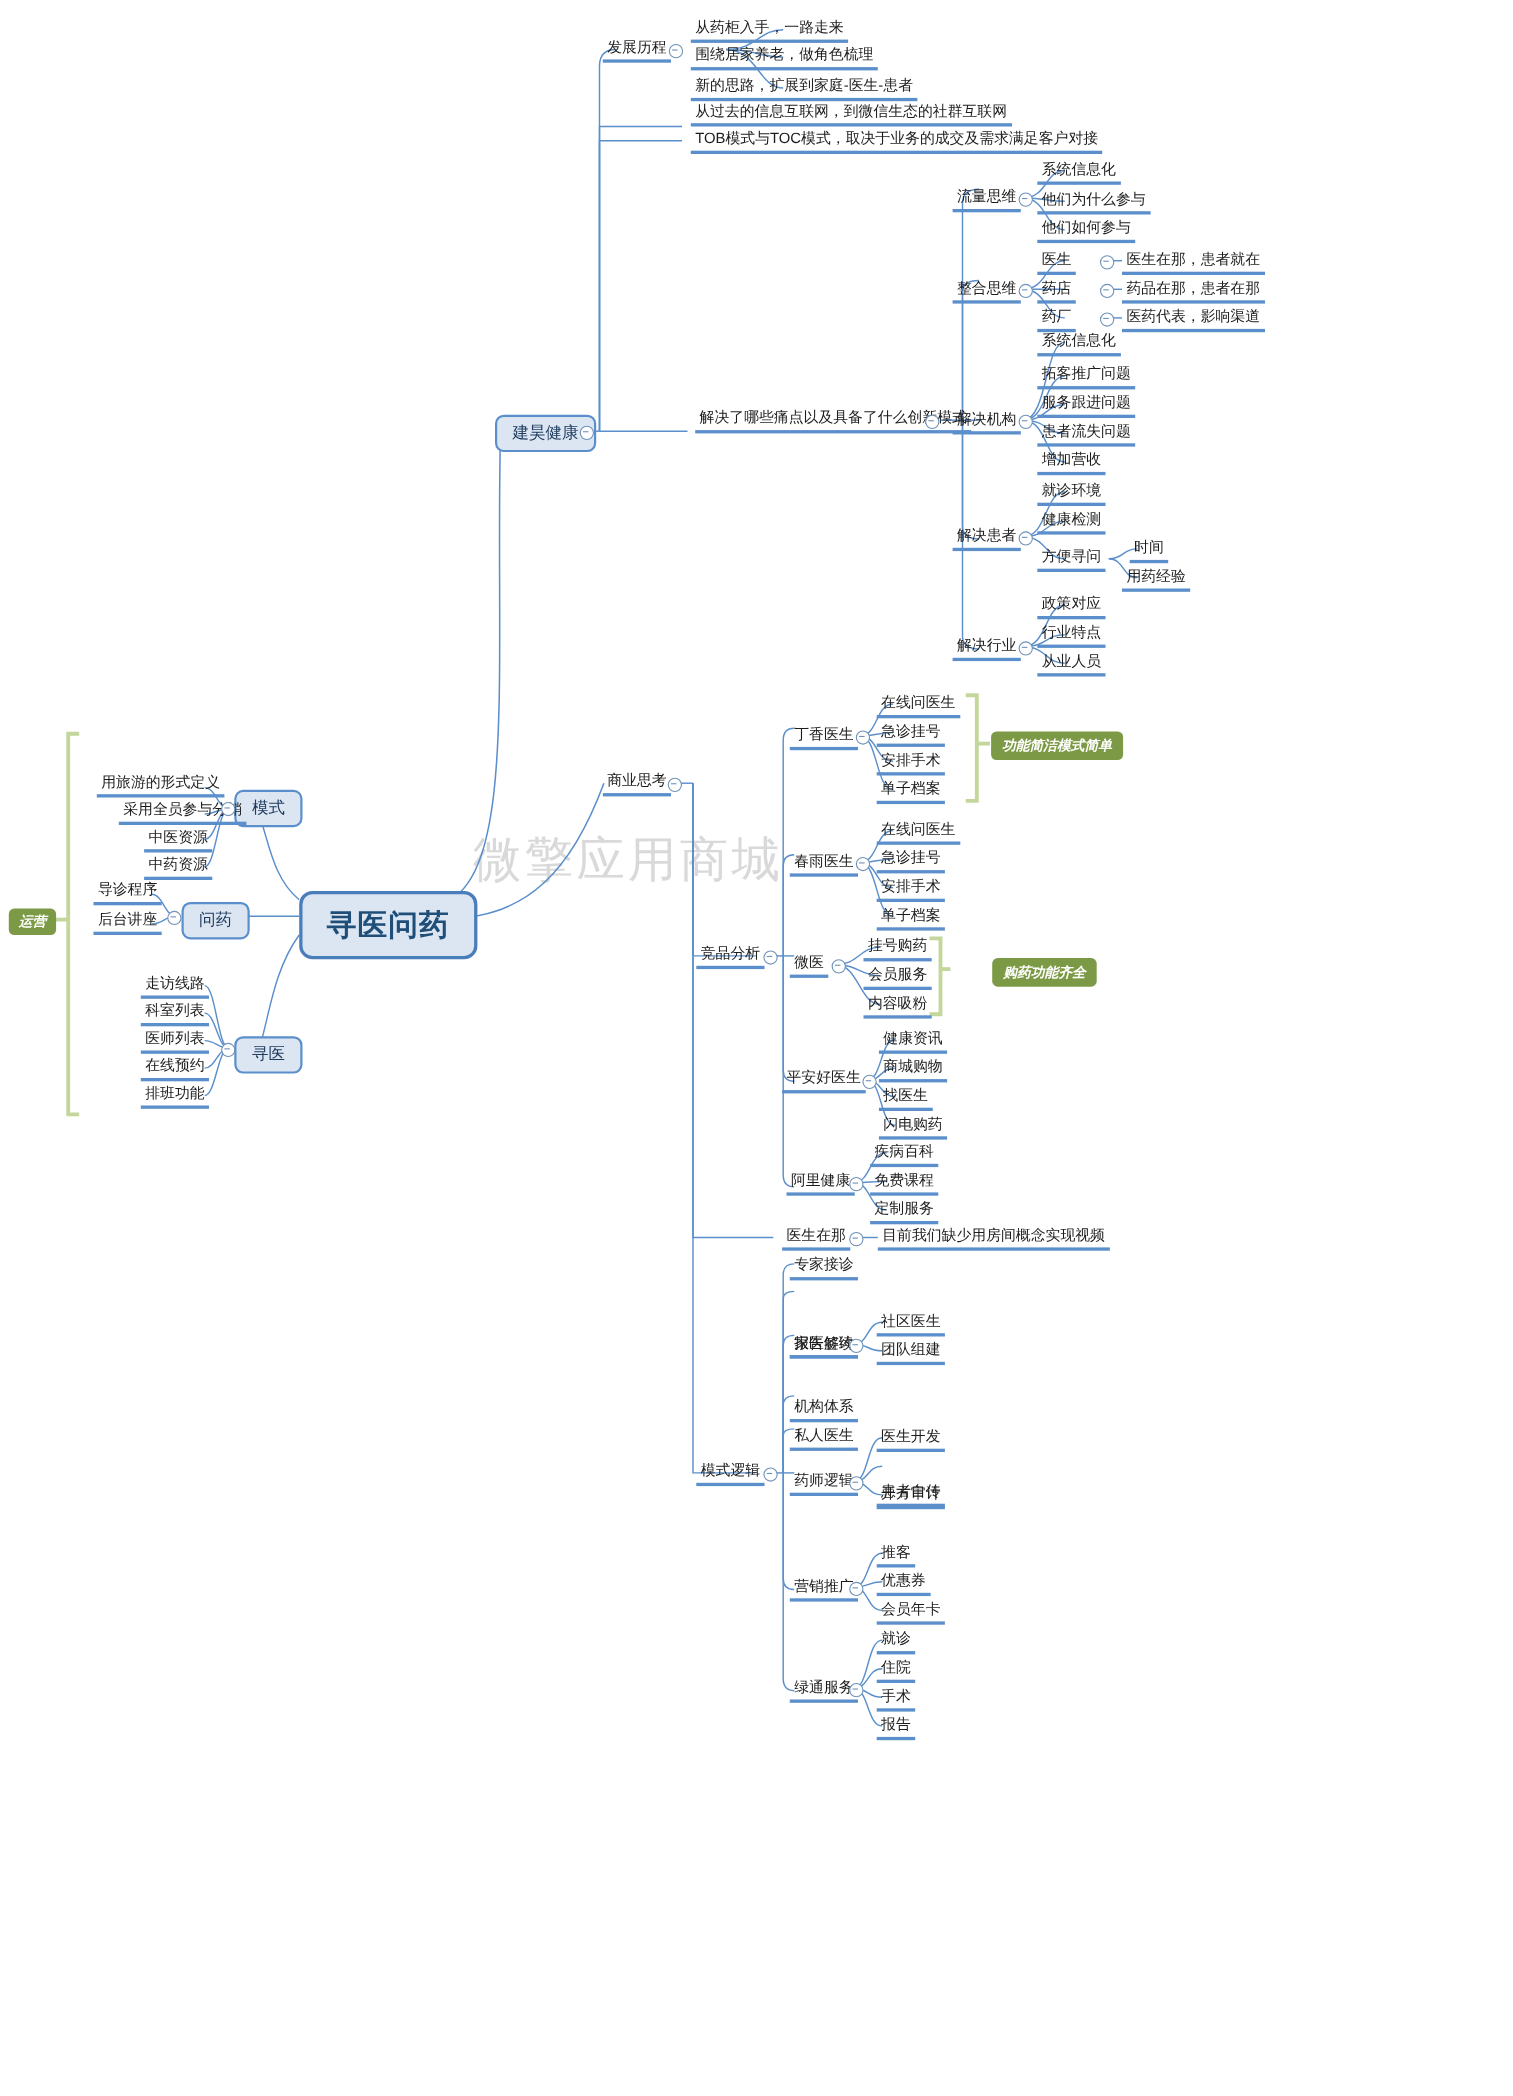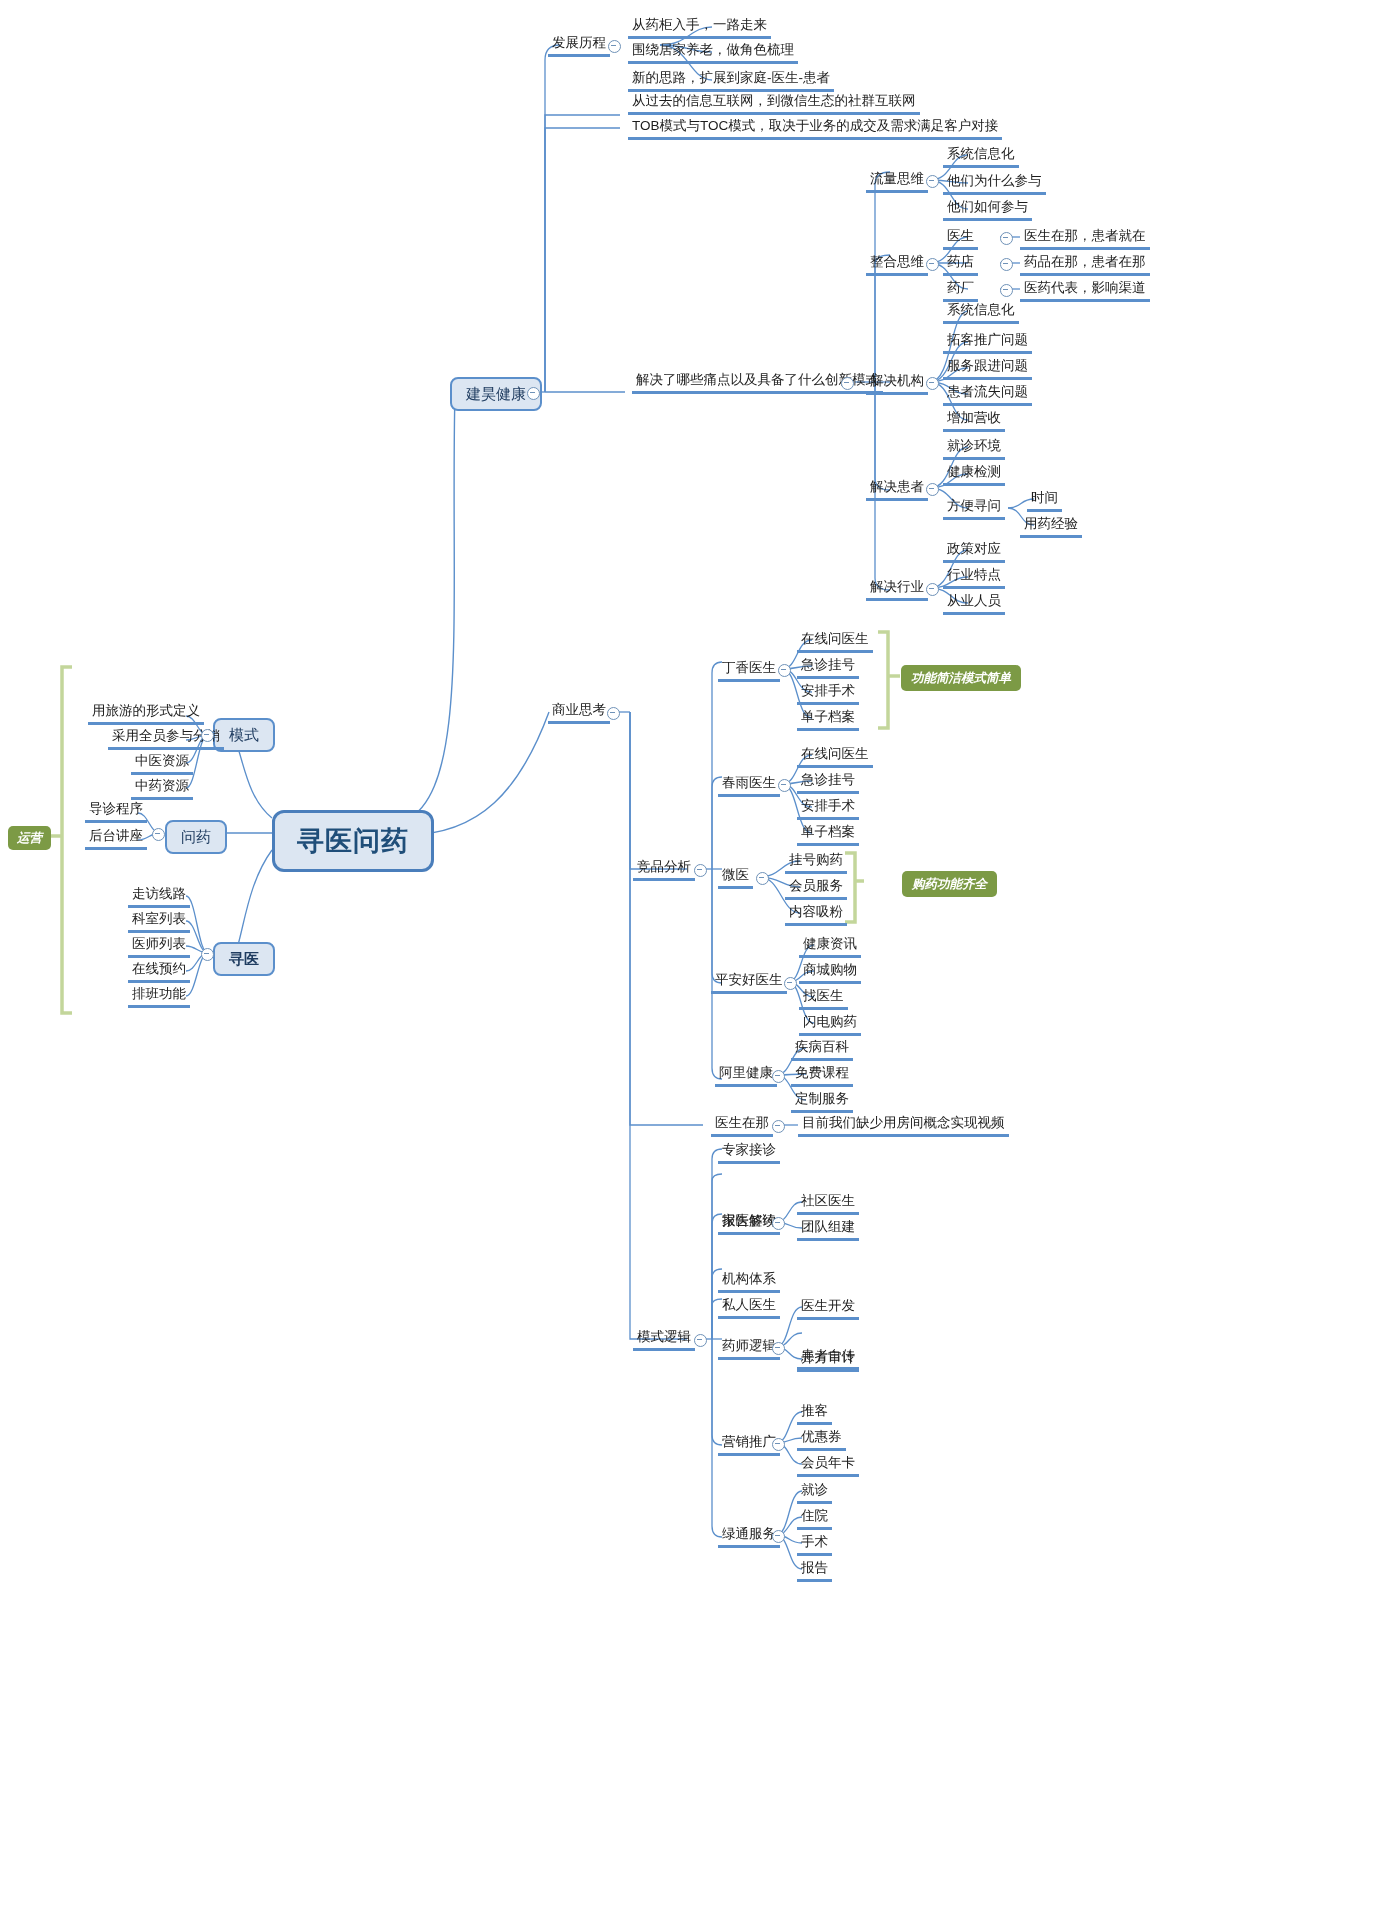--- a/index.html
+++ b/index.html
@@ -112,20 +112,21 @@
     width: 5px;
     height: 1px;
     background: #6f92b8;
   }
 </style>
 </head>
 <body>
 
 <div id="canvas">
 
+  <div class="watermark">微擎应用商城</div>
 
   <svg class="links" viewBox="0 0 1375 1905">
     <g fill="none" stroke="#5b8fcb" stroke-width="1.3">
 
       <path d="M272,833 L226,833"></path>
 
       <path d="M272,818 C250,800 245,770 238,748"></path>
 
       <path d="M272,850 C250,880 245,920 238,945"></path>
 
@@ -283,21 +284,21 @@
   <div class="node leaf" style="left:88px; top:702px;">用旅游的形式定义</div>
   <div class="node leaf" style="left:108px; top:727px;">采用全员参与分销</div>
   <div class="node leaf" style="left:131px; top:752px;">中医资源</div>
   <div class="node leaf" style="left:131px; top:777px;">中药资源</div>
 
   <div class="node boxed" style="left:165px; top:820px;">问药</div>
   <div class="toggle" style="left:152px; top:828px;"></div>
   <div class="node leaf" style="left:85px; top:800px;">导诊程序</div>
   <div class="node leaf" style="left:85px; top:827px;">后台讲座</div>
 
-  <div class="node boxed" style="left:213px; top:942px;font-weight:bold;">寻医</div>
+  <div class="node boxed" style="left:213px; top:942px;">寻医</div>
   <div class="toggle" style="left:201px; top:948px;"></div>
   <div class="node leaf" style="left:128px; top:885px;">走访线路</div>
   <div class="node leaf" style="left:128px; top:910px;">科室列表</div>
   <div class="node leaf" style="left:128px; top:935px;">医师列表</div>
   <div class="node leaf" style="left:128px; top:960px;">在线预约</div>
   <div class="node leaf" style="left:128px; top:985px;">排班功能</div>
 
   <div class="node boxed" style="left:450px; top:377px;">建昊健康</div>
   <div class="toggle" style="left:527px; top:387px;"></div>
 

